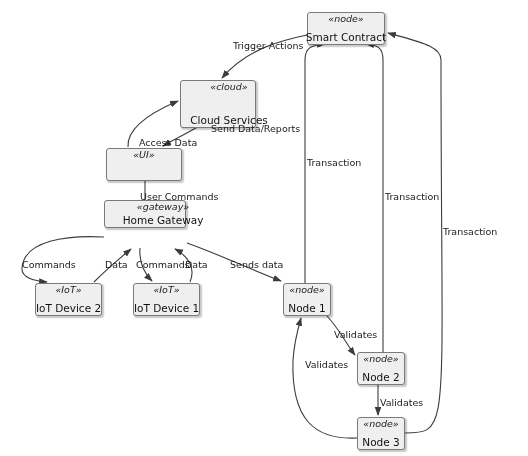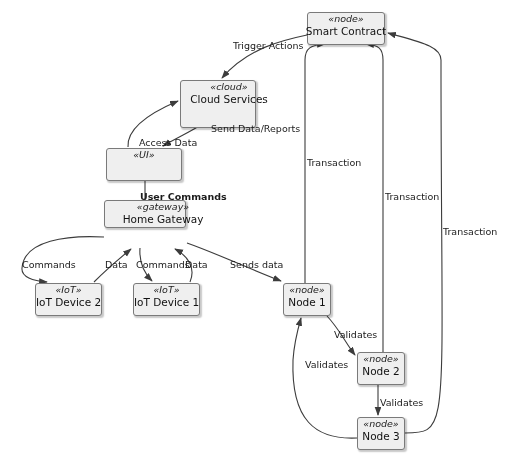--- a/index.html
+++ b/index.html
@@ -3,21 +3,21 @@
 <meta charset="utf-8">
 <style>
   html,body{margin:0;padding:0;background:#ffffff;}
   body{width:528px;height:456px;position:relative;overflow:hidden;
        font-family:"DejaVu Sans","Liberation Sans",sans-serif;}
   #canvas{position:absolute;inset:0;width:528px;height:456px;}
   svg.edges{position:absolute;left:0;top:0;width:528px;height:456px;}
 
   .node-box{position:absolute;box-sizing:border-box;
     background:#efefef;border:1px solid #7a7a7a;border-radius:3px;
-    display:flex;flex-direction:column;align-items:center;justify-content:flex-start;
+    display:flex;flex-direction:column;align-items:center;justify-content:space-between;
     box-shadow:1.5px 1.5px 1.5px rgba(0,0,0,0.22);}
   .stereo{font-style:italic;font-size:9.5px;color:#1b1b1b;line-height:12px;}
   .nlabel{font-size:10.5px;color:#111;line-height:13px;white-space:nowrap;}
 
   .edge-label{position:absolute;font-size:9.5px;color:#1b1b1b;
     white-space:nowrap;line-height:11px;}
 </style>
 </head>
 <body>
 
@@ -103,21 +103,21 @@
   </div>
 
   <div class="node-box" style="left:357px;top:417px;width:48px;height:33px;">
     <div class="stereo">«node»</div>
     <div class="nlabel">Node 3</div>
   </div>
 
   <div class="edge-label" style="left:233px;top:40px;">Trigger Actions</div>
   <div class="edge-label" style="left:139px;top:137px;">Access Data</div>
   <div class="edge-label" style="left:201px;top:123px;margin-left:10px;">Send Data/Reports</div>
-  <div class="edge-label" style="left:140px;top:191px;font-weight:bold;">User Commands</div>
+  <div class="edge-label" style="left:140px;top:191px;">User Commands</div>
   <div class="edge-label" style="left:22px;top:259px;">Commands</div>
   <div class="edge-label" style="left:105px;top:259px;">Data</div>
   <div class="edge-label" style="left:136px;top:259px;">Commands</div>
   <div class="edge-label" style="left:185px;top:259px;">Data</div>
   <div class="edge-label" style="left:230px;top:259px;">Sends data</div>
   <div class="edge-label" style="left:307px;top:157px;">Transaction</div>
   <div class="edge-label" style="left:385px;top:191px;">Transaction</div>
   <div class="edge-label" style="left:443px;top:226px;">Transaction</div>
   <div class="edge-label" style="left:334px;top:329px;">Validates</div>
   <div class="edge-label" style="left:380px;top:397px;">Validates</div>

